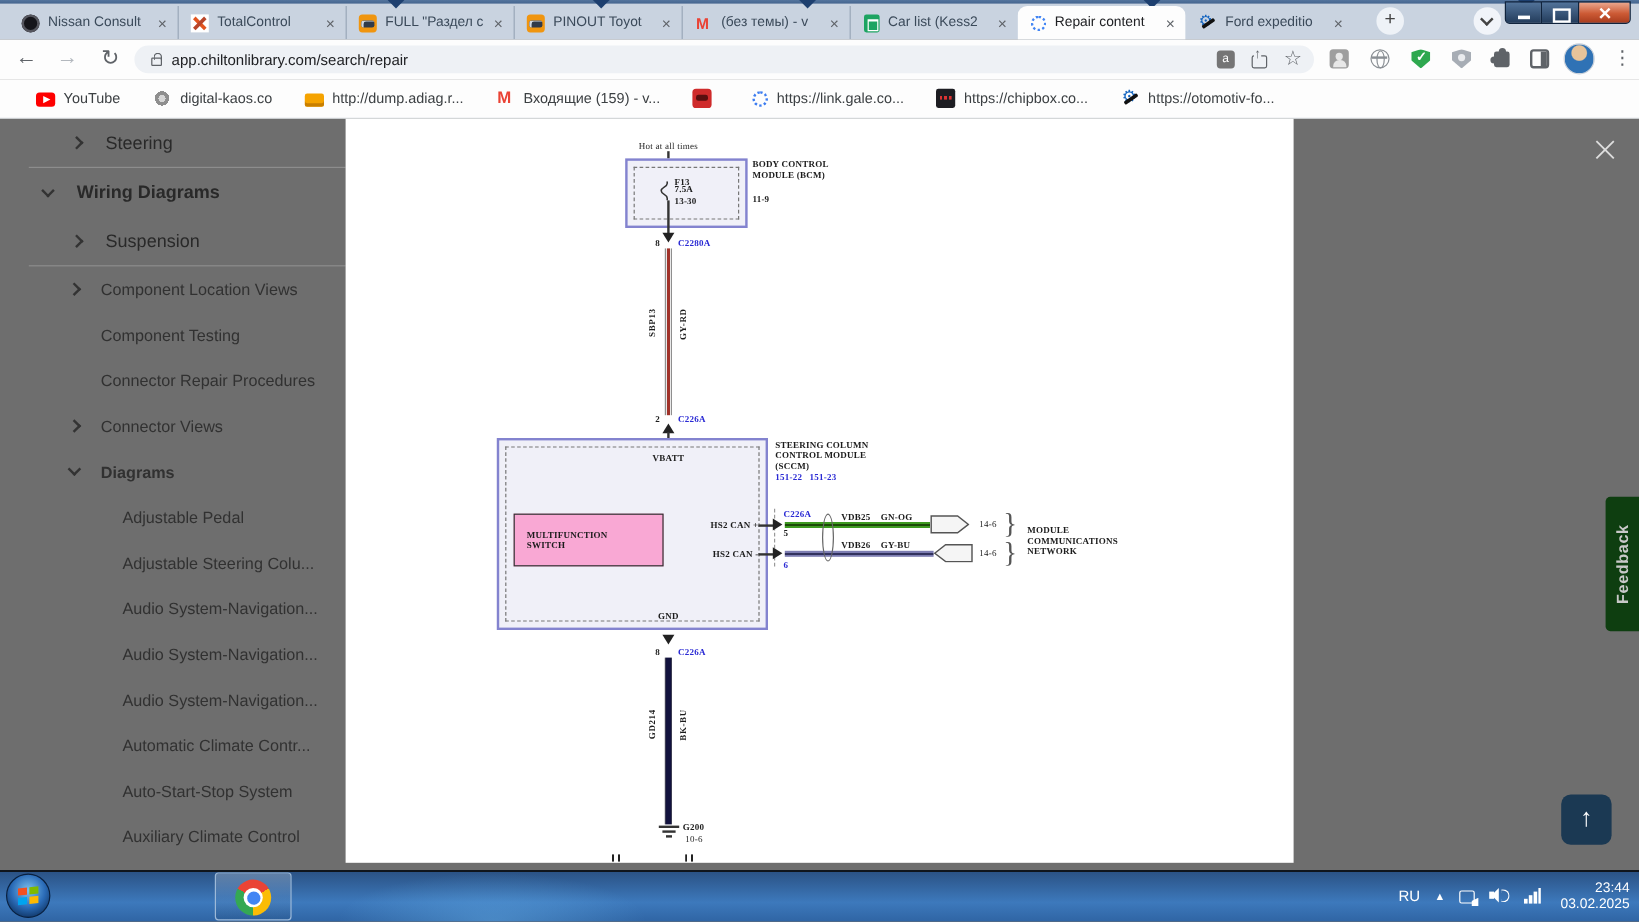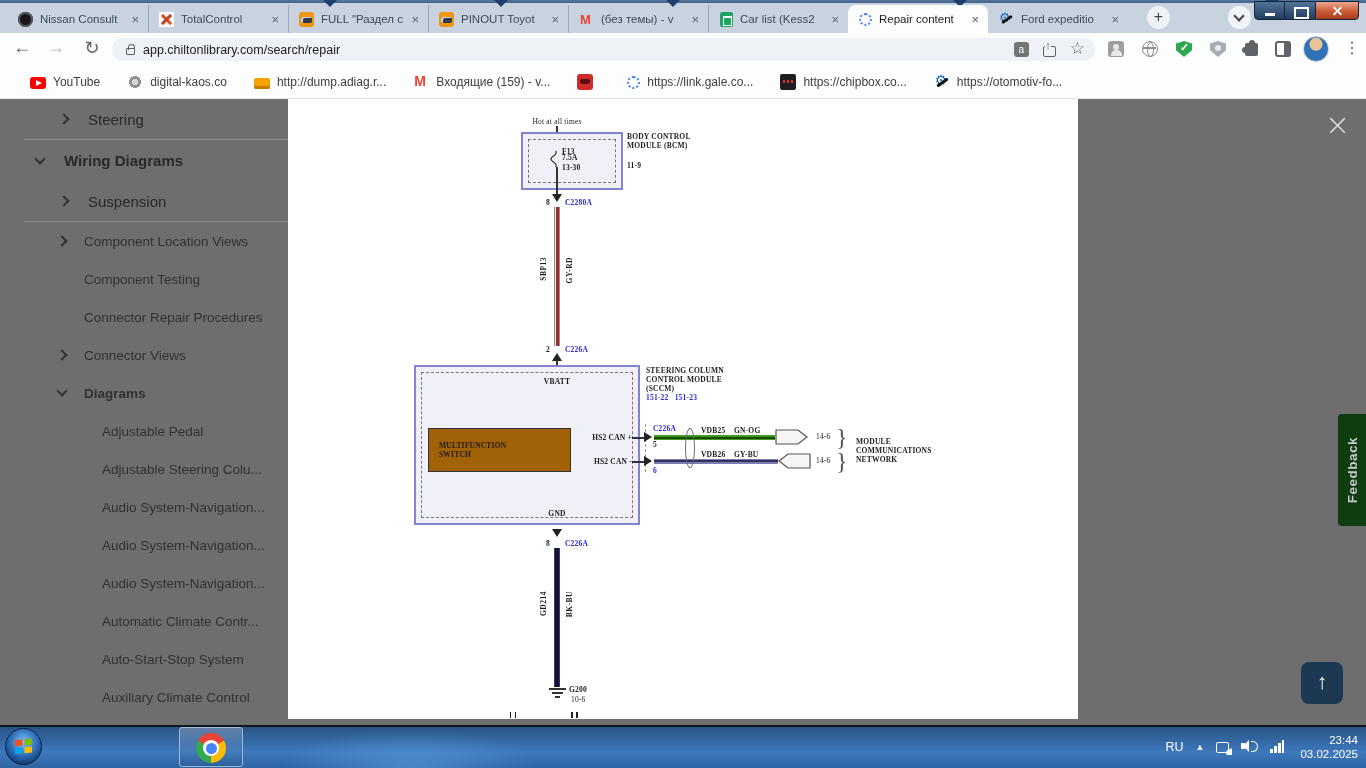--- a/index.html
+++ b/index.html
@@ -417,21 +417,21 @@
 
       <div class="dtext" style="left:242px;top:246px;width:20px;text-align:right">2</div>
       <div class="dtext dblue" style="left:277px;top:246px">C226A</div>
       <div class="arr-up" style="left:264px;top:254px"></div>
       <div class="thinline-v" style="left:268px;top:261px;height:6px"></div>
 
       <div class="modbox" style="left:126px;top:266px;width:226px;height:160px"></div>
       <div class="dashbox" style="left:133px;top:273px;width:212px;height:146px"></div>
       <div class="dtext" style="left:240px;top:278px;width:58px;text-align:center">VBATT</div>
       <div class="dtext" style="left:240px;top:410px;width:58px;text-align:center">GND</div>
-      <div class="abs" style="left:140px;top:329px;width:143px;height:44px;background:#a16207;border:1.2px solid #333">
+      <div class="abs" style="left:140px;top:329px;width:125px;height:44px;background:#f9a8d4;border:1.2px solid #333">
         <div class="dtext" style="left:10px;top:12px;width:80px">MULTIFUNCTION SWITCH</div>
       </div>
       <div class="dtext" style="left:268px;top:334px;width:76px;text-align:right">HS2 CAN +</div>
       <div class="dtext" style="left:268px;top:358px;width:76px;text-align:right">HS2 CAN -</div>
       <div class="dtext" style="left:358px;top:267px;width:80px">STEERING COLUMN CONTROL MODULE (SCCM)</div>
       <div class="dtext dblue" style="left:358px;top:294px;white-space:pre">151-22   151-23</div>
 
       <div class="thinline-h" style="left:344px;top:338px;width:14px"></div>
       <div class="thinline-h" style="left:344px;top:362px;width:14px"></div>
       <div class="dash-v" style="left:357px;top:325px;height:48px"></div>

